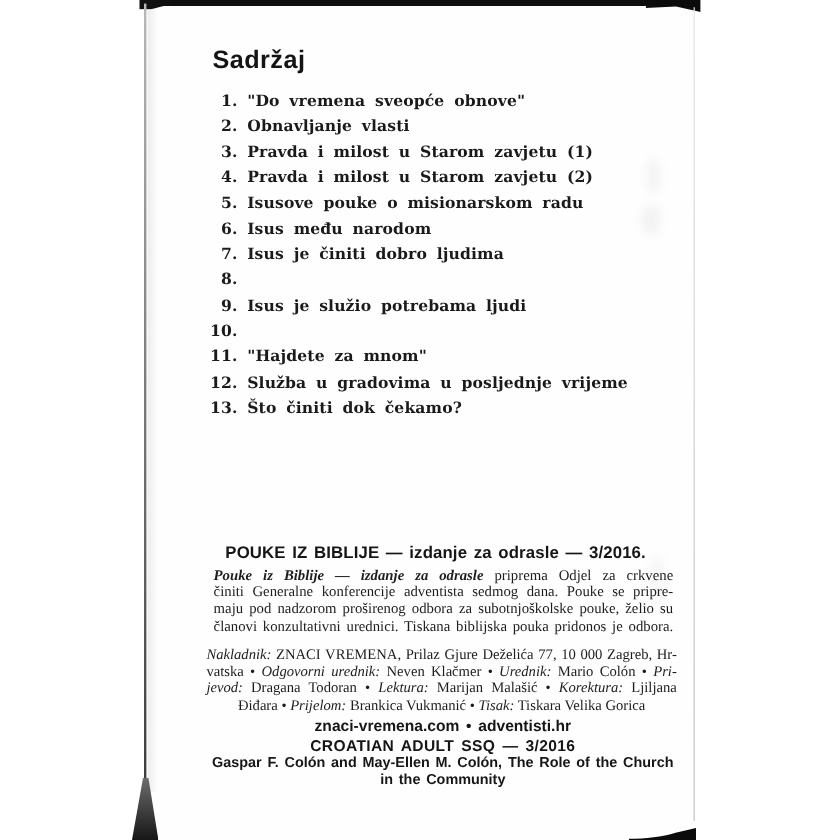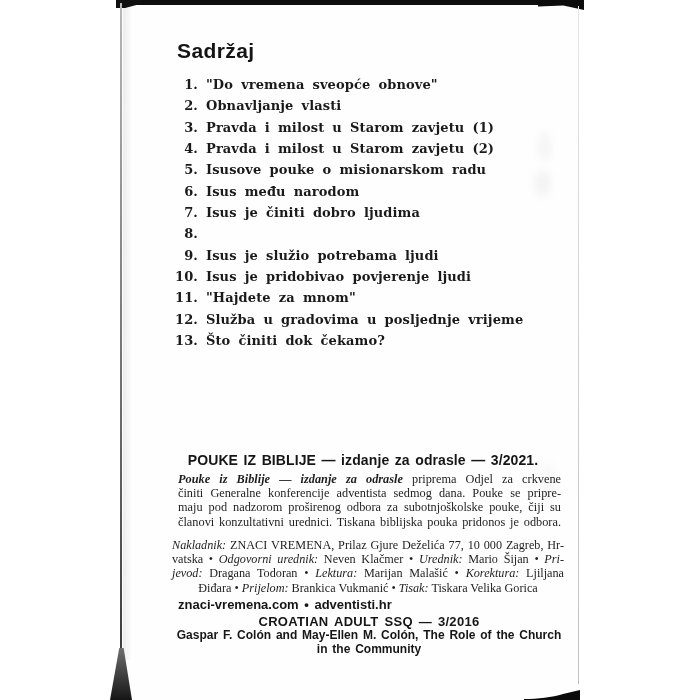--- a/index.html
+++ b/index.html
@@ -75,21 +75,21 @@
   }
   .imprint {
     position:absolute; left:172px; top:538px; width:392px;
     font-size:12.2px; line-height:14.2px; color:#1d1d1d;
   }
   .jline { text-align:justify; text-align-last:justify; }
   .cline { text-align:center; }
   .bi { font-weight:bold; font-style:italic; }
   .it { font-style:italic; }
   .websites {
-    position:absolute; left:178px; top:597px; width:382px; 
+    position:absolute; left:178px; top:597px; width:382px; text-align:center;
     font-family:"Liberation Sans", sans-serif; font-weight:bold;
     font-size:13px; word-spacing:2px; color:#161616;
   }
   .ssq {
     position:absolute; left:178px; top:614px; width:382px; text-align:center;
     font-family:"Liberation Sans", sans-serif; font-weight:bold;
     font-size:13px; letter-spacing:0.3px; word-spacing:2px; color:#161616;
   }
   .credits {
     position:absolute; left:155px; top:629px; width:428px; text-align:center;
@@ -150,48 +150,47 @@
       </div>
     <div class="toc-row">
         <span class="toc-num">8.</span>
       </div>
     <div class="toc-row">
         <span class="toc-num">9.</span>
         <span class="toc-text">Isus je služio potrebama ljudi</span>
       </div>
     <div class="toc-row">
         <span class="toc-num">10.</span>
-        <span class="toc-text">Isus je pridobivao povjerenje ljudi</span>
       </div>
     <div class="toc-row">
         <span class="toc-num">11.</span>
         <span class="toc-text">"Hajdete za mnom"</span>
       </div>
     <div class="toc-row">
         <span class="toc-num">12.</span>
         <span class="toc-text">Služba u gradovima u posljednje vrijeme</span>
       </div>
     <div class="toc-row">
         <span class="toc-num">13.</span>
         <span class="toc-text">Što činiti dok čekamo?</span>
       </div>
   </div>
 
-  <div class="edition-heading">POUKE IZ BIBLIJE — izdanje za odrasle — 3/2021.</div>
+  <div class="edition-heading">POUKE IZ BIBLIJE — izdanje za odrasle — 3/2016.</div>
 
   <div class="about">
     <div class="jline"><span class="bi">Pouke iz Biblije — izdanje za odrasle</span><span> priprema Odjel za crkvene</span></div>
     <div class="jline">činiti Generalne konferencije adventista sedmog dana. Pouke se pripre-</div>
-    <div class="jline">maju pod nadzorom proširenog odbora za subotnjoškolske pouke, čiji su</div>
+    <div class="jline">maju pod nadzorom proširenog odbora za subotnjoškolske pouke, želio su</div>
     <div class="jline">članovi konzultativni urednici. Tiskana biblijska pouka pridonos je odbora.</div>
   </div>
 
   <div class="imprint">
     <div class="jline"><span class="it">Nakladnik:</span><span> ZNACI VREMENA, Prilaz Gjure Deželića 77, 10 000 Zagreb, Hr-</span></div>
-    <div class="jline"><span>vatska • </span><span class="it">Odgovorni urednik:</span><span> Neven Klačmer • </span><span class="it">Urednik:</span><span> Mario Šijan • </span><span class="it">Pri-</span></div>
+    <div class="jline"><span>vatska • </span><span class="it">Odgovorni urednik:</span><span> Neven Klačmer • </span><span class="it">Urednik:</span><span> Mario Colón • </span><span class="it">Pri-</span></div>
     <div class="jline"><span class="it">jevod:</span><span> Dragana Todoran • </span><span class="it">Lektura:</span><span> Marijan Malašić • </span><span class="it">Korektura:</span><span> Ljiljana</span></div>
     <div class="cline"><span>Điđara • </span><span class="it">Prijelom:</span><span> Brankica Vukmanić • </span><span class="it">Tisak:</span><span> Tiskara Velika Gorica</span></div>
   </div>
 
   <div class="websites">znaci-vremena.com • adventisti.hr</div>
   <div class="ssq">CROATIAN ADULT SSQ — 3/2016</div>
   <div class="credits">
     <div>Gaspar F. Colón and May-Ellen M. Colón, The Role of the Church</div>
     <div>in the Community</div>
   </div>

